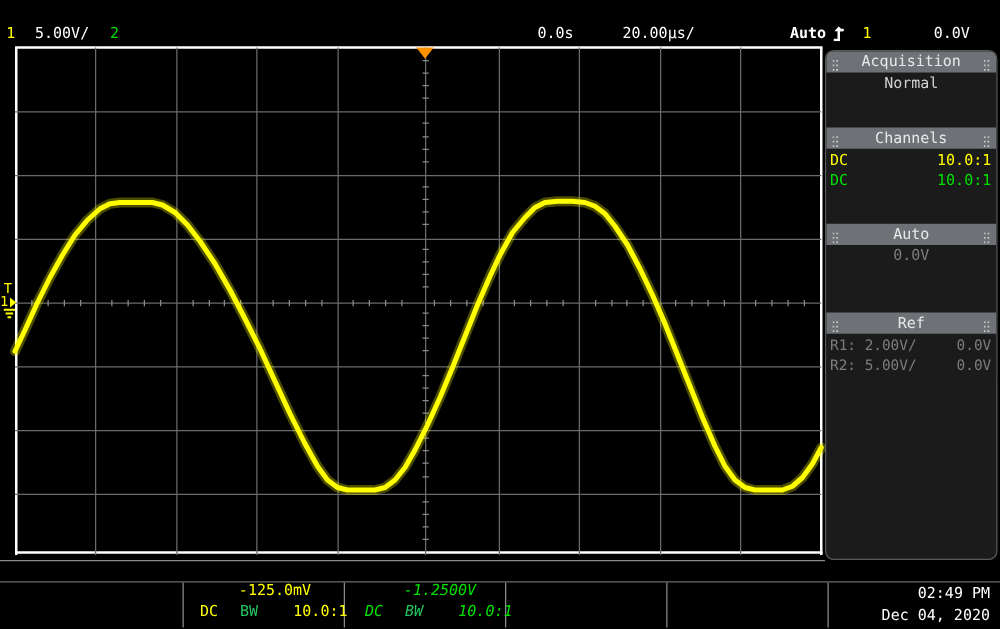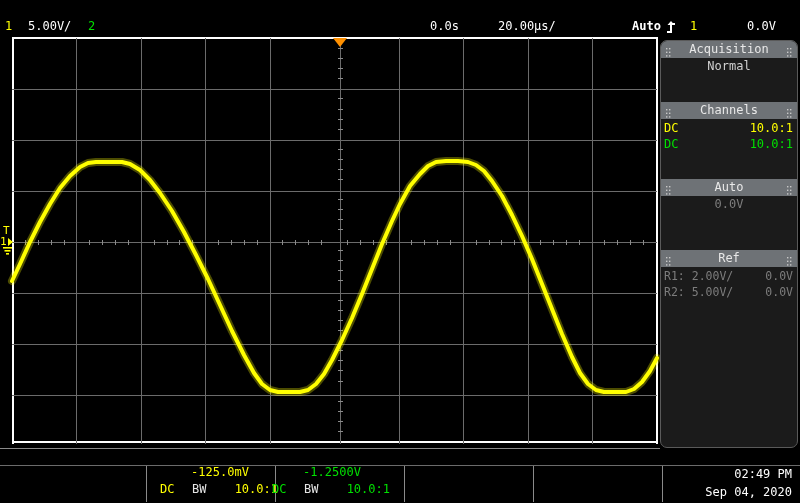--- a/index.html
+++ b/index.html
@@ -83,21 +83,21 @@
 
   
   .botbar{position:absolute;left:0;top:448px;width:800px;height:55px;background:#000;}
   .botline{position:absolute;left:0;top:0px;width:660px;height:1px;background:#8a8a8a;}
   .botline2{position:absolute;left:0;top:17px;width:800px;height:1px;background:#6b6b6b;}
   .vdiv{position:absolute;top:18px;width:1px;height:36px;background:#8a8a8a;}
   .mcell{position:absolute;top:16px;font-size:12px;line-height:17px;}
   .mcell .top{text-align:center;}
   .mcell .bot{position:relative;height:17px;}
   .mcell .bot .cpl{position:absolute;left:4px;}
-  .mcell .bot .bw{position:absolute;left:36px;color:#e5e5e5;}
+  .mcell .bot .bw{position:absolute;left:36px;color:#22c55e;}
   .mcell .bot .probe{position:absolute;right:6px;}
   .clock{position:absolute;right:8px;top:17px;font-size:12px;line-height:18px;text-align:right;color:#ffffff;}
 </style>
 </head>
 <body>
 
 <div id="scope">
 
 
   <div class="statusbar">
@@ -407,27 +407,27 @@
 
     <div class="mcell" style="left:156px;width:128px;color:#ffff00;">
       <div class="top">-125.0mV</div>
       <div class="bot">
         <span class="cpl">DC</span>
         <span class="bw">BW</span>
         <span class="probe">10.0:1</span>
       </div>
     </div>
 
-    <div class="mcell" style="left:268px;width:128px;color:#00e000;">
+    <div class="mcell" style="left:288px;width:128px;color:#00e000;font-style:italic;">
       <div class="top">-1.2500V</div>
       <div class="bot">
         <span class="cpl">DC</span>
         <span class="bw">BW</span>
         <span class="probe">10.0:1</span>
       </div>
     </div>
 
     <div class="clock">
       <div>02:49 PM</div>
-      <div>Sep 04, 2020</div>
+      <div>Dec 04, 2020</div>
     </div>
   </div>
 </div>
 
 </body></html>

